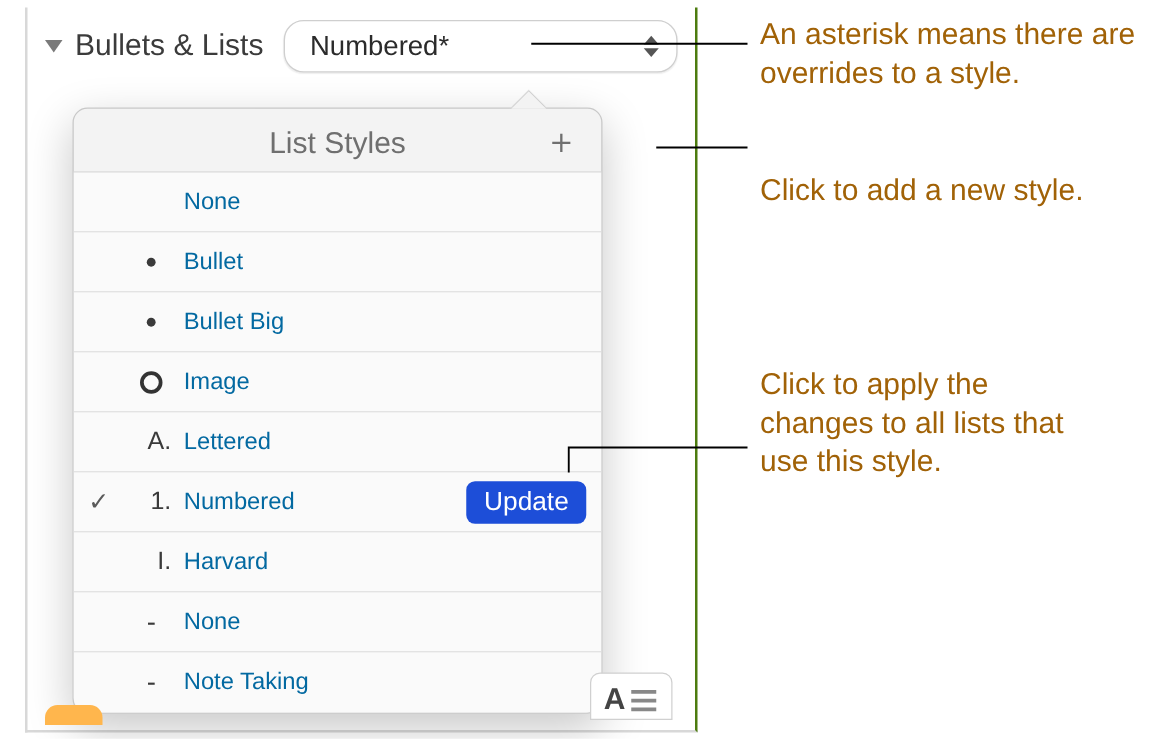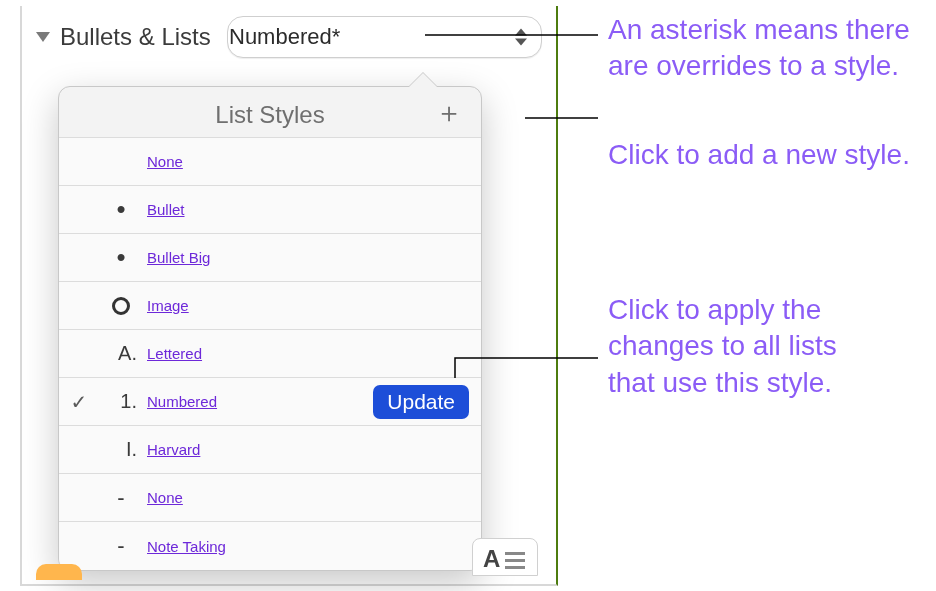--- a/index.html
+++ b/index.html
@@ -43,21 +43,21 @@
   .style-popup-btn {
     margin-left: auto;
     width: 315px;
     height: 42px;
     background: #fff;
     border: 1px solid #cfcfcf;
     border-radius: 16px;
     box-shadow: 0 1px 1px rgba(0,0,0,0.07);
     display: flex;
     align-items: center;
-    padding: 0 1px;
+    padding: 0 20px;
     position: relative;
   }
   .style-popup-btn .value {
     font-size: 22px;
     color: #2b2b2b;
   }
   .style-popup-btn .chev {
     position: absolute;
     right: 14px;
     top: 50%;
@@ -149,40 +149,39 @@
   }
   .row-marker.dot { font-size: 26px; text-align:center; padding-right:0;}
   .row-marker.circle {
     display:flex;align-items:center;justify-content:center;padding-right:0;
   }
   .row-marker .ring{
     width:18px;height:18px;border:3px solid #333;border-radius:50%;
   }
   .row-marker.dash { text-align:center; padding-right:0; font-size:22px;}
   .row-label {
-    font-size: 15px;
-    color: #6d28d9;
+    font-size: 19px;
+    color: #0369a1;
     flex: 1;
     padding-left: 4px;
-    text-decoration: underline;
   }
   .update-btn {
     background: #1d4ed8;
     color: #fff;
     border: none;
     border-radius: 7px;
     font-size: 21px;
     padding: 5px 14px;
     cursor: pointer;
     margin-left: 33px;
   }
   .callout {
     position: absolute;
-    font-size: 28px;
-    color: #8b5cf6;
+    font-size: 24px;
+    color: #a16207;
     line-height: 1.3;
   }
   svg.lead { position:absolute; overflow:visible; pointer-events:none;}
   .bottom-icons{
     position:absolute;
     right: 18px;
     bottom: 8px;
     display:flex;
     align-items:center;
     gap:4px;

